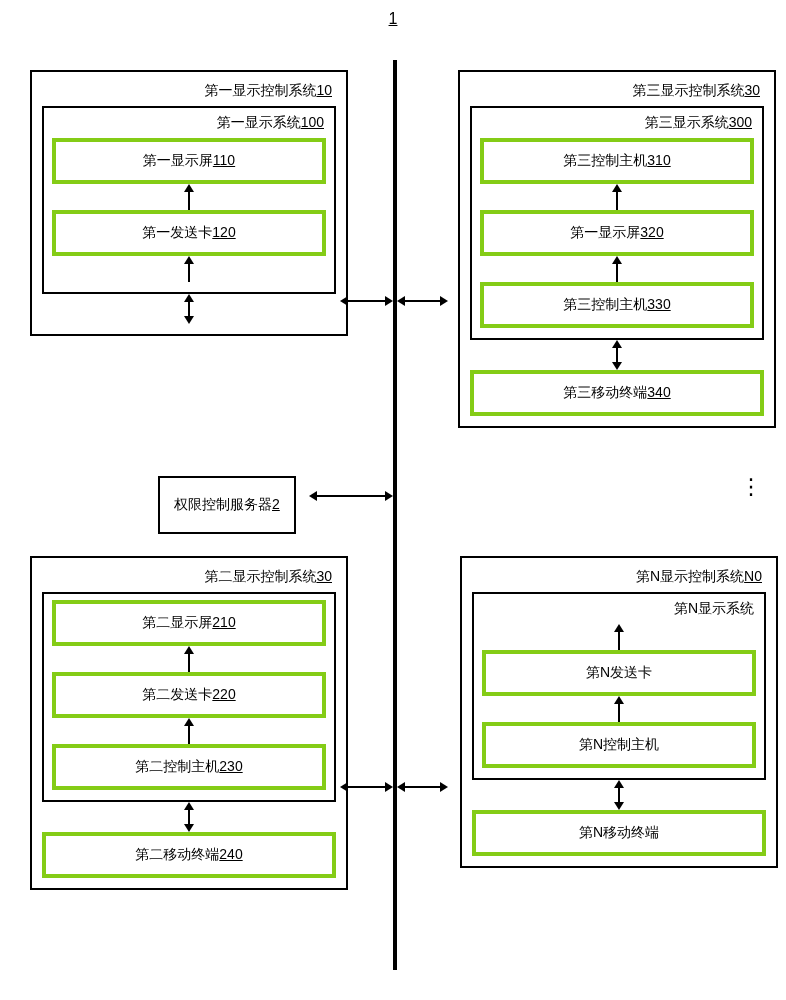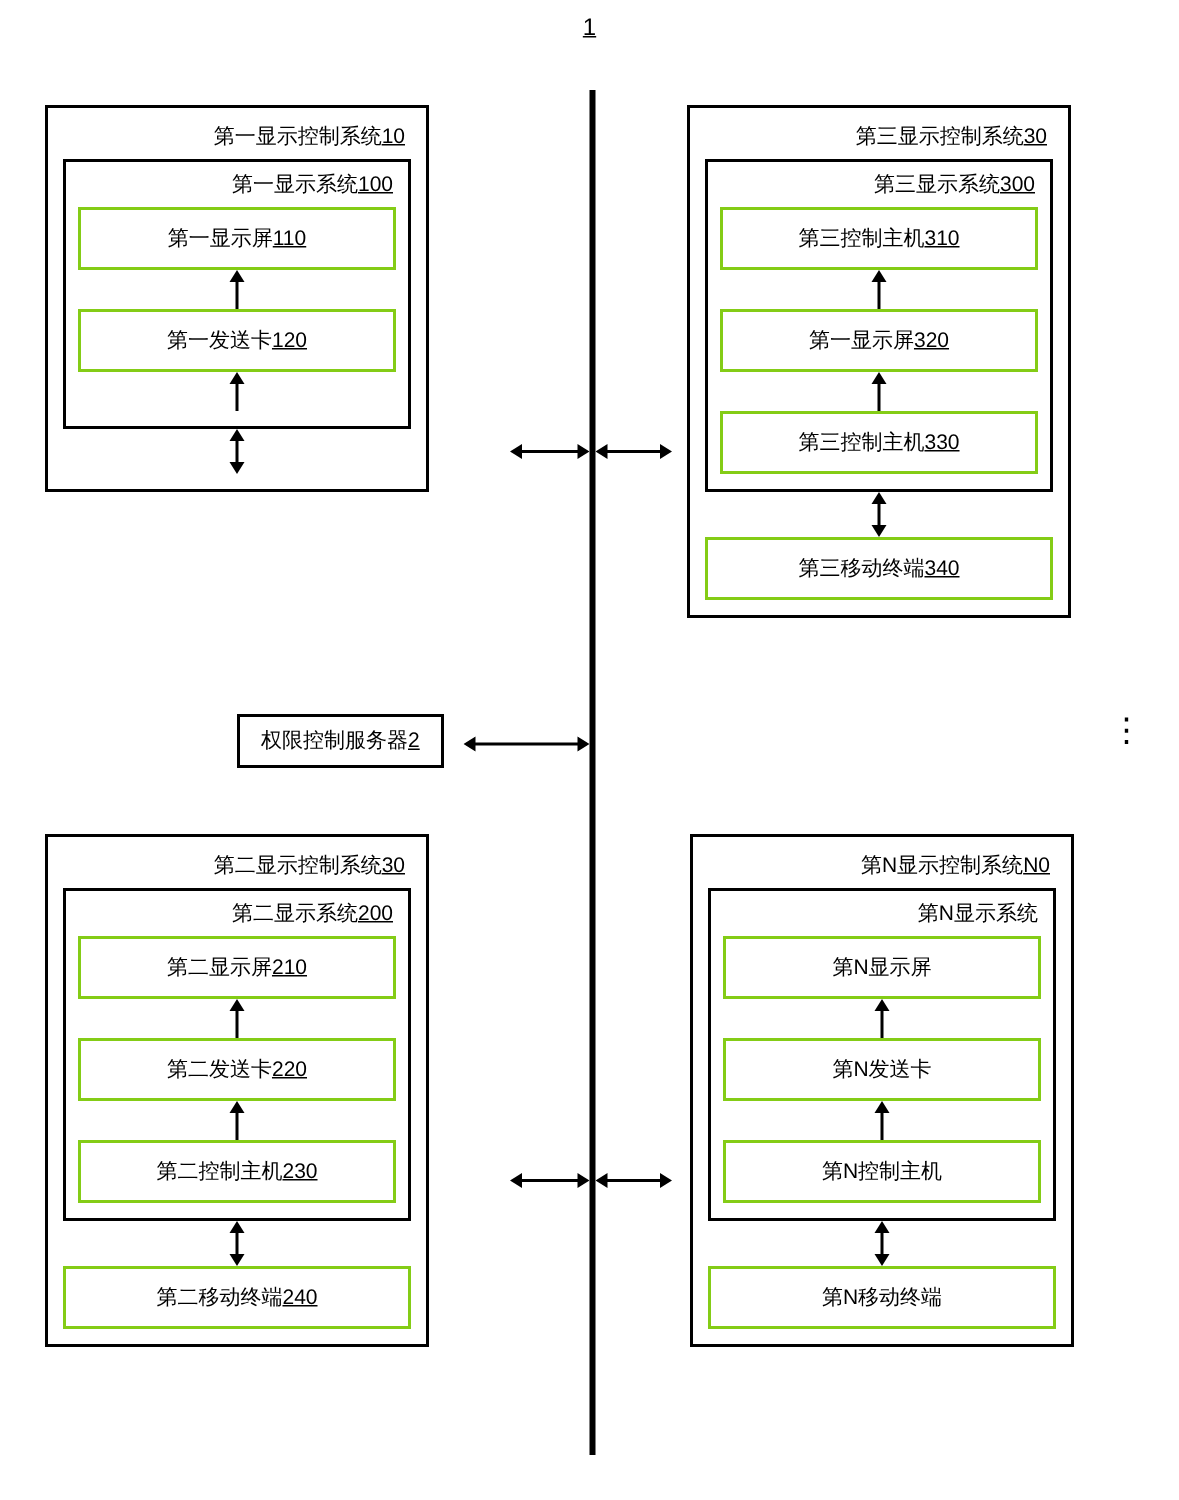--- a/index.html
+++ b/index.html
@@ -28,37 +28,37 @@
     position: absolute;
     left: 393px;
     top: 60px;
     width: 4px;
     height: 910px;
     background: #000;
   }
   .sys-outer {
     position: absolute;
     border: 2px solid #000;
-    width: 256px;
+    width: 318px;
     padding: 8px 10px 10px 10px;
   }
   .sys-title {
     text-align: right;
     padding: 2px 4px 6px 4px;
   }
   .sys-inner {
     border: 2px solid #000;
     padding: 6px 8px 10px 8px;
   }
   .inner-title {
     text-align: right;
     padding: 0 2px 6px 2px;
   }
   .box {
-    border: 2px solid #84cc16;
+    border: 4px solid #84cc16;
     padding: 10px 4px;
     text-align: center;
     margin-top: 0;
   }
   .ref { text-decoration: underline; }
   .vgap-arrow-up {
     height: 26px;
     display: flex;
     justify-content: center;
     align-items: center;
@@ -67,21 +67,21 @@
     height: 30px;
     display: flex;
     justify-content: center;
     align-items: center;
   }
   svg { display: block; }
 
   .server-box {
     position: absolute;
     border: 2px solid #000;
-    padding: 7px 14px;
+    padding: 18px 14px;
     text-align: center;
   }
 
   .vdots {
     position: absolute;
     font-size: 22px;
     line-height: 10px;
     letter-spacing: 0;
   }
 
@@ -180,23 +180,20 @@
     <span>权限控制服务器</span><span class="ref">2</span>
   </div>
 
   <div class="vdots" style="left:740px; top:482px;">⋮</div>
 
   <div class="sys-outer" style="left:30px; top:556px;">
     <div class="sys-title">
       <span>第二显示控制系统</span><span class="ref">30</span>
     </div>
     <div class="sys-inner">
-      <div class="inner-title">
-        <span>第二显示系统</span><span class="ref">200</span>
-      </div>
       <div class="box">
         <span>第二显示屏</span><span class="ref">210</span>
       </div>
       <div class="vgap-arrow-up">
         <svg width="14" height="26">
             <line x1="7" y1="4" x2="7" y2="26" stroke="#000" stroke-width="2"></line>
             <polygon points="7,0 2,8 12,8" fill="#000"></polygon>
           </svg>
       </div>
       <div class="box">
@@ -225,23 +222,20 @@
   </div>
 
   <div class="sys-outer" style="left:448px; top:556px;margin-left:12px;">
     <div class="sys-title">
       <span>第N显示控制系统</span><span class="ref">N0</span>
     </div>
     <div class="sys-inner">
       <div class="inner-title">
         <span>第N显示系统</span><span class="ref"></span>
       </div>
-      <div class="box">
-        <span>第N显示屏</span><span class="ref"></span>
-      </div>
       <div class="vgap-arrow-up">
         <svg width="14" height="26">
             <line x1="7" y1="4" x2="7" y2="26" stroke="#000" stroke-width="2"></line>
             <polygon points="7,0 2,8 12,8" fill="#000"></polygon>
           </svg>
       </div>
       <div class="box">
         <span>第N发送卡</span><span class="ref"></span>
       </div>
       <div class="vgap-arrow-up">

